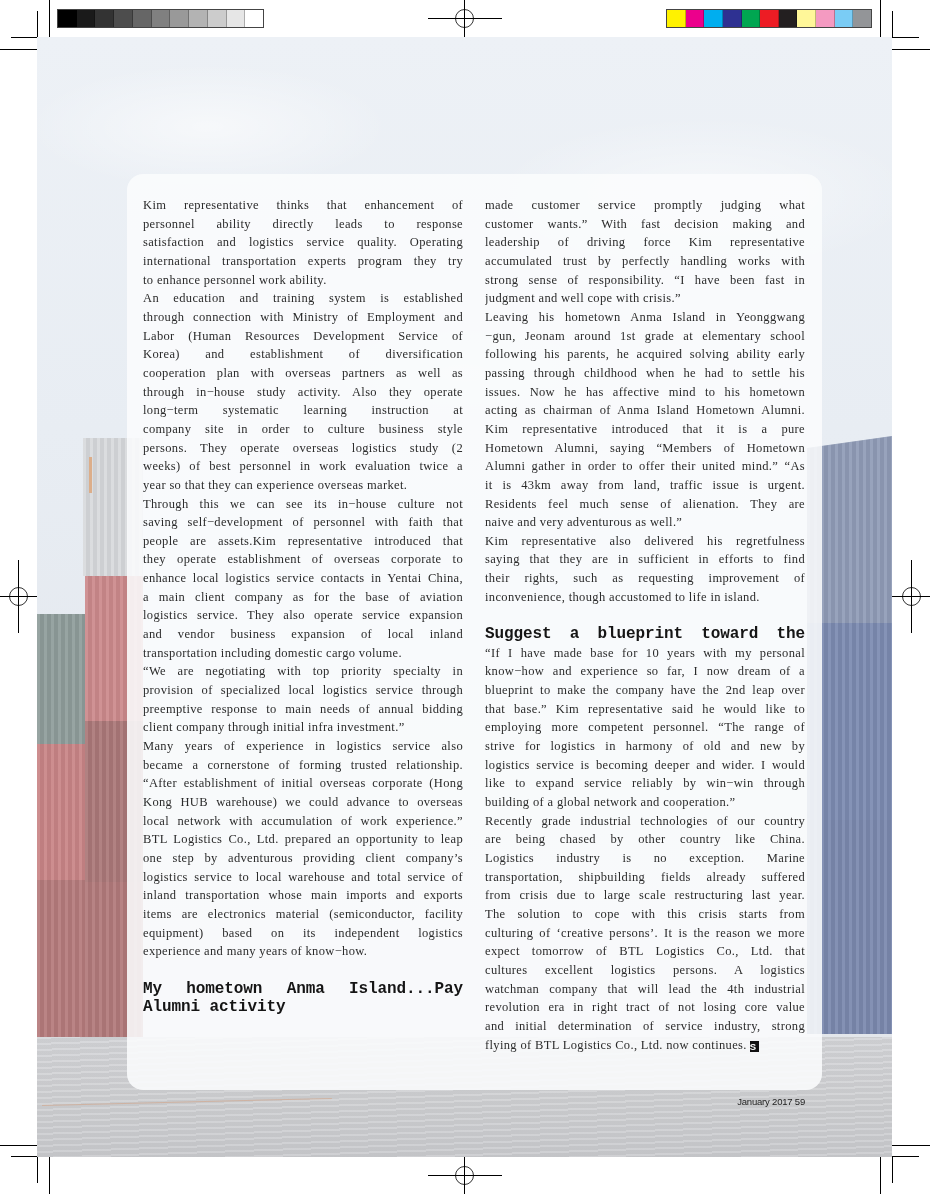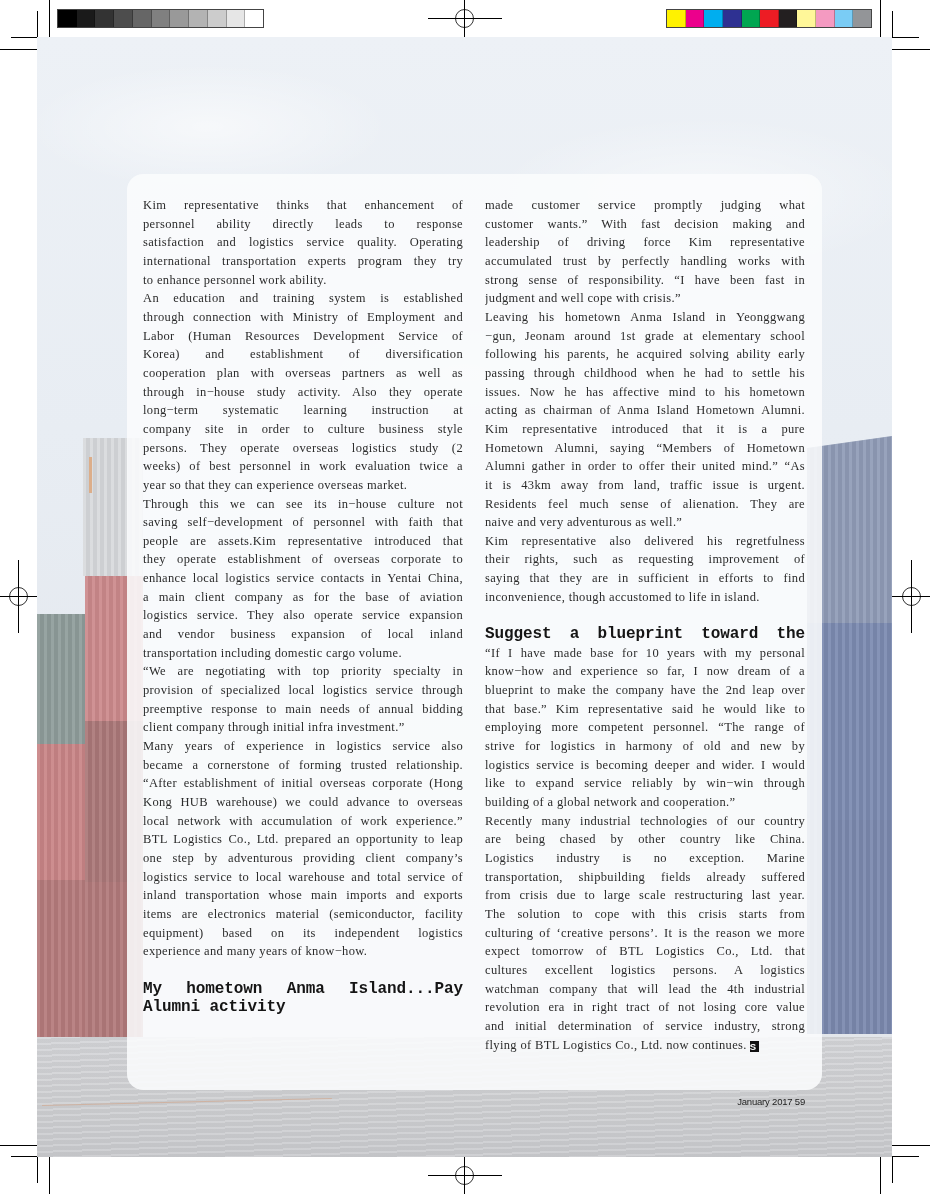--- a/index.html
+++ b/index.html
@@ -220,41 +220,41 @@
     <div class="ln">acting as chairman of Anma Island Hometown Alumni.</div>
     <div class="ln">Kim representative introduced that it is a pure</div>
     <div class="ln">Hometown Alumni, saying “Members of Hometown</div>
     <div class="ln">Alumni gather in order to offer their united mind.” “As</div>
     <div class="ln">it is 43km away from land, traffic issue is urgent.</div>
     <div class="ln">Residents feel much sense of alienation. They are</div>
     <div class="ln last">naive and very adventurous as well.”</div>
   </div>
   <div class="para">
     <div class="ln">Kim representative also delivered his regretfulness</div>
+    <div class="ln">saying that they are in sufficient in efforts to find</div>
     <div class="ln">their rights, such as requesting improvement of</div>
-    <div class="ln">saying that they are in sufficient in efforts to find</div>
     <div class="ln last">inconvenience, though accustomed to life in island.</div>
   </div>
   <div class="blank"></div>
   <div class="hd">
     <div class="ln last">Suggest a blueprint toward the 2nd leap</div>
   </div>
   <div class="para">
     <div class="ln">“If I have made base for 10 years with my personal</div>
     <div class="ln">know−how and experience so far, I now dream of a</div>
     <div class="ln">blueprint to make the company have the 2nd leap over</div>
     <div class="ln">that base.” Kim representative said he would like to</div>
     <div class="ln">employing more competent personnel. “The range of</div>
     <div class="ln">strive for logistics in harmony of old and new by</div>
     <div class="ln">logistics service is becoming deeper and wider. I would</div>
     <div class="ln">like to expand service reliably by win−win through</div>
     <div class="ln last">building of a global network and cooperation.”</div>
   </div>
   <div class="para">
-    <div class="ln">Recently many industrial technologies of our country</div>
+    <div class="ln">Recently grade industrial technologies of our country</div>
     <div class="ln">are being chased by other country like China.</div>
     <div class="ln">Logistics industry is no exception. Marine</div>
     <div class="ln">transportation, shipbuilding fields already suffered</div>
     <div class="ln">from crisis due to large scale restructuring last year.</div>
     <div class="ln">The solution to cope with this crisis  starts from</div>
     <div class="ln">culturing of ‘creative persons’. It is the reason we more</div>
     <div class="ln">expect tomorrow of BTL Logistics Co., Ltd. that</div>
     <div class="ln">cultures excellent logistics persons. A logistics</div>
     <div class="ln">watchman company that will lead the 4th industrial</div>
     <div class="ln">revolution era in right tract of not losing core value</div>

